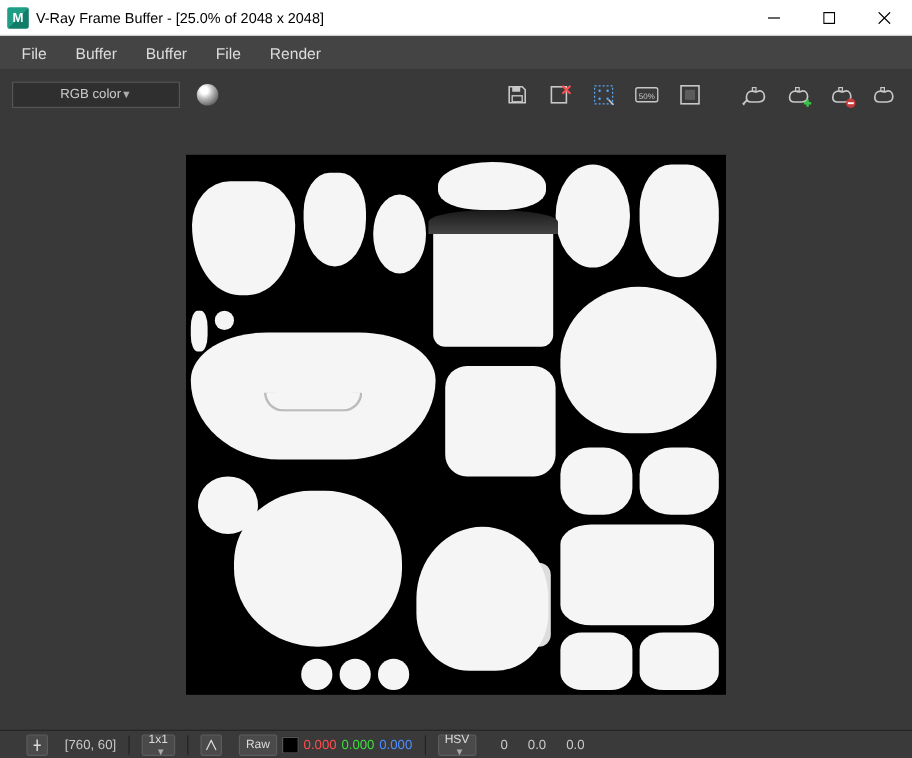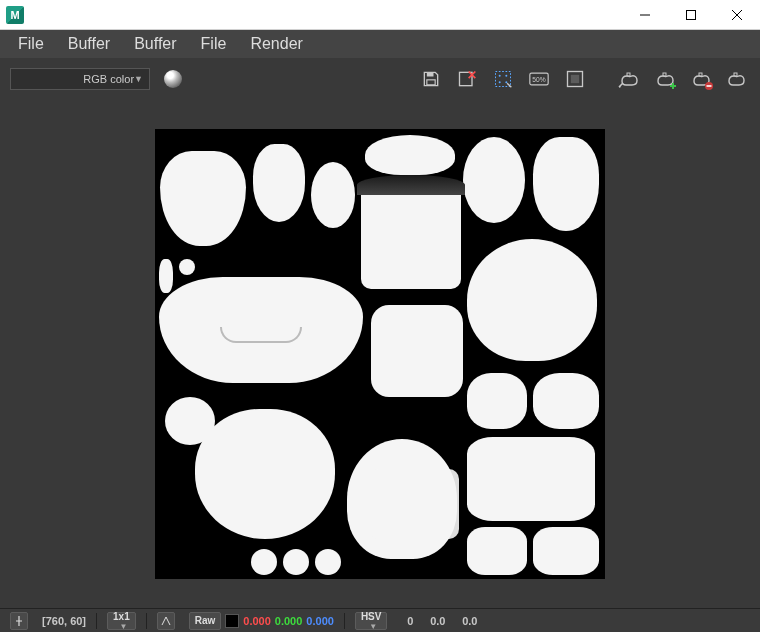--- a/index.html
+++ b/index.html
@@ -25,32 +25,32 @@
     width: 46px; height: 30px; display:flex; align-items:center; justify-content:center;
     color:#000;
   }
 
   
   .menubar {
     height: 28px; background:#444444; display:flex; align-items:center;
     padding: 0 8px; gap: 4px;
   }
   .menubar .mi {
-    color:#ddd; font-size:16px; padding: 4px 10px; border-radius:2px;
+    color:#ddd; font-size:13px; padding: 4px 10px; border-radius:2px;
   }
 
   
   .toolbar {
     height: 42px; background:#393939; display:flex; align-items:center;
     padding: 0 10px; gap:10px;
   }
   .combo {
     width: 140px; height:22px; background:#2f2f2f; border:1px solid #555;
     color:#ccc; font-size:11px; display:flex; align-items:center; padding:0 6px;
-    justify-content:flex-end;
+    justify-content:center;
   }
   .combo .chev { font-size:9px; color:#aaa; }
   .tool-icon {
     width:26px; height:26px; display:flex; align-items:center; justify-content:center;
     color:#c8c8c8; border-radius:3px;
   }
   .tool-icon svg { width:20px; height:20px; }
   .tool-icon.big svg { width:24px; height:24px; }
   .toolbar .grow { flex:1; }
 
@@ -118,41 +118,42 @@
       background:radial-gradient(circle,#fff,#777);}
   .i22{left:160px;top:420px;width:26px;height:26px;border-radius:50%;
       background:radial-gradient(circle,#fff,#777);}
   .i23{left:4px;top:130px;width:14px;height:34px;border-radius:40%;background:#ddd;}
   .i24{left:24px;top:130px;width:16px;height:16px;border-radius:50%;background:#ddd;}
 
   
   .statusbar {
     height:24px; background:#3a3a3a; border-top:1px solid #222;
     display:flex; align-items:center; font-size:11px; color:#c8c8c8;
-    padding: 0 6px; gap:6px;font-weight:bold;
+    padding: 0 18px; gap:6px;
   }
   .statusbar .seg { display:flex; align-items:center; gap:4px; padding:0 4px; height:22px;}
   .statusbar .divider{ width:1px; height:16px; background:#222;}
   .sb-btn{
     height:18px; min-width:18px; padding:0 5px; background:#4a4a4a; border:1px solid #5c5c5c;
     color:#ddd; font-size:10px; display:flex; align-items:center; justify-content:center;
     border-radius:2px;
     flex-direction:column;
   }
   .sb-btn .chev{font-size:8px;margin-left:4px;color:#aaa;}
   .swatch{width:14px;height:14px;background:#000;border:1px solid #555;}
   .val-r{color:#ff4d4d;} .val-g{color:#3ddc3d;} .val-b{color:#4d8dff;}
   .statusbar .grow{flex:1;}
   .status-msg{color:#7a7a7a;font-size:10.5px;white-space:nowrap;}
 </style>
 </head>
 <body>
 
 <div class="titlebar">
   <div class="appicon"></div>
+  <div class="title">V-Ray Frame Buffer - [25.0% of 2048 x 2048]</div>
   <div class="spacer"></div>
   <div class="win-btn">
     <svg viewBox="0 0 10 10" width="10" height="10">
         <path d="M0 5h10" stroke="currentColor" stroke-width="1"></path>
       </svg>
   </div>
   <div class="win-btn">
     <svg viewBox="0 0 10 10" width="10" height="10">
         <rect x="0.5" y="0.5" width="9" height="9" fill="none" stroke="currentColor"></rect>
       </svg>

